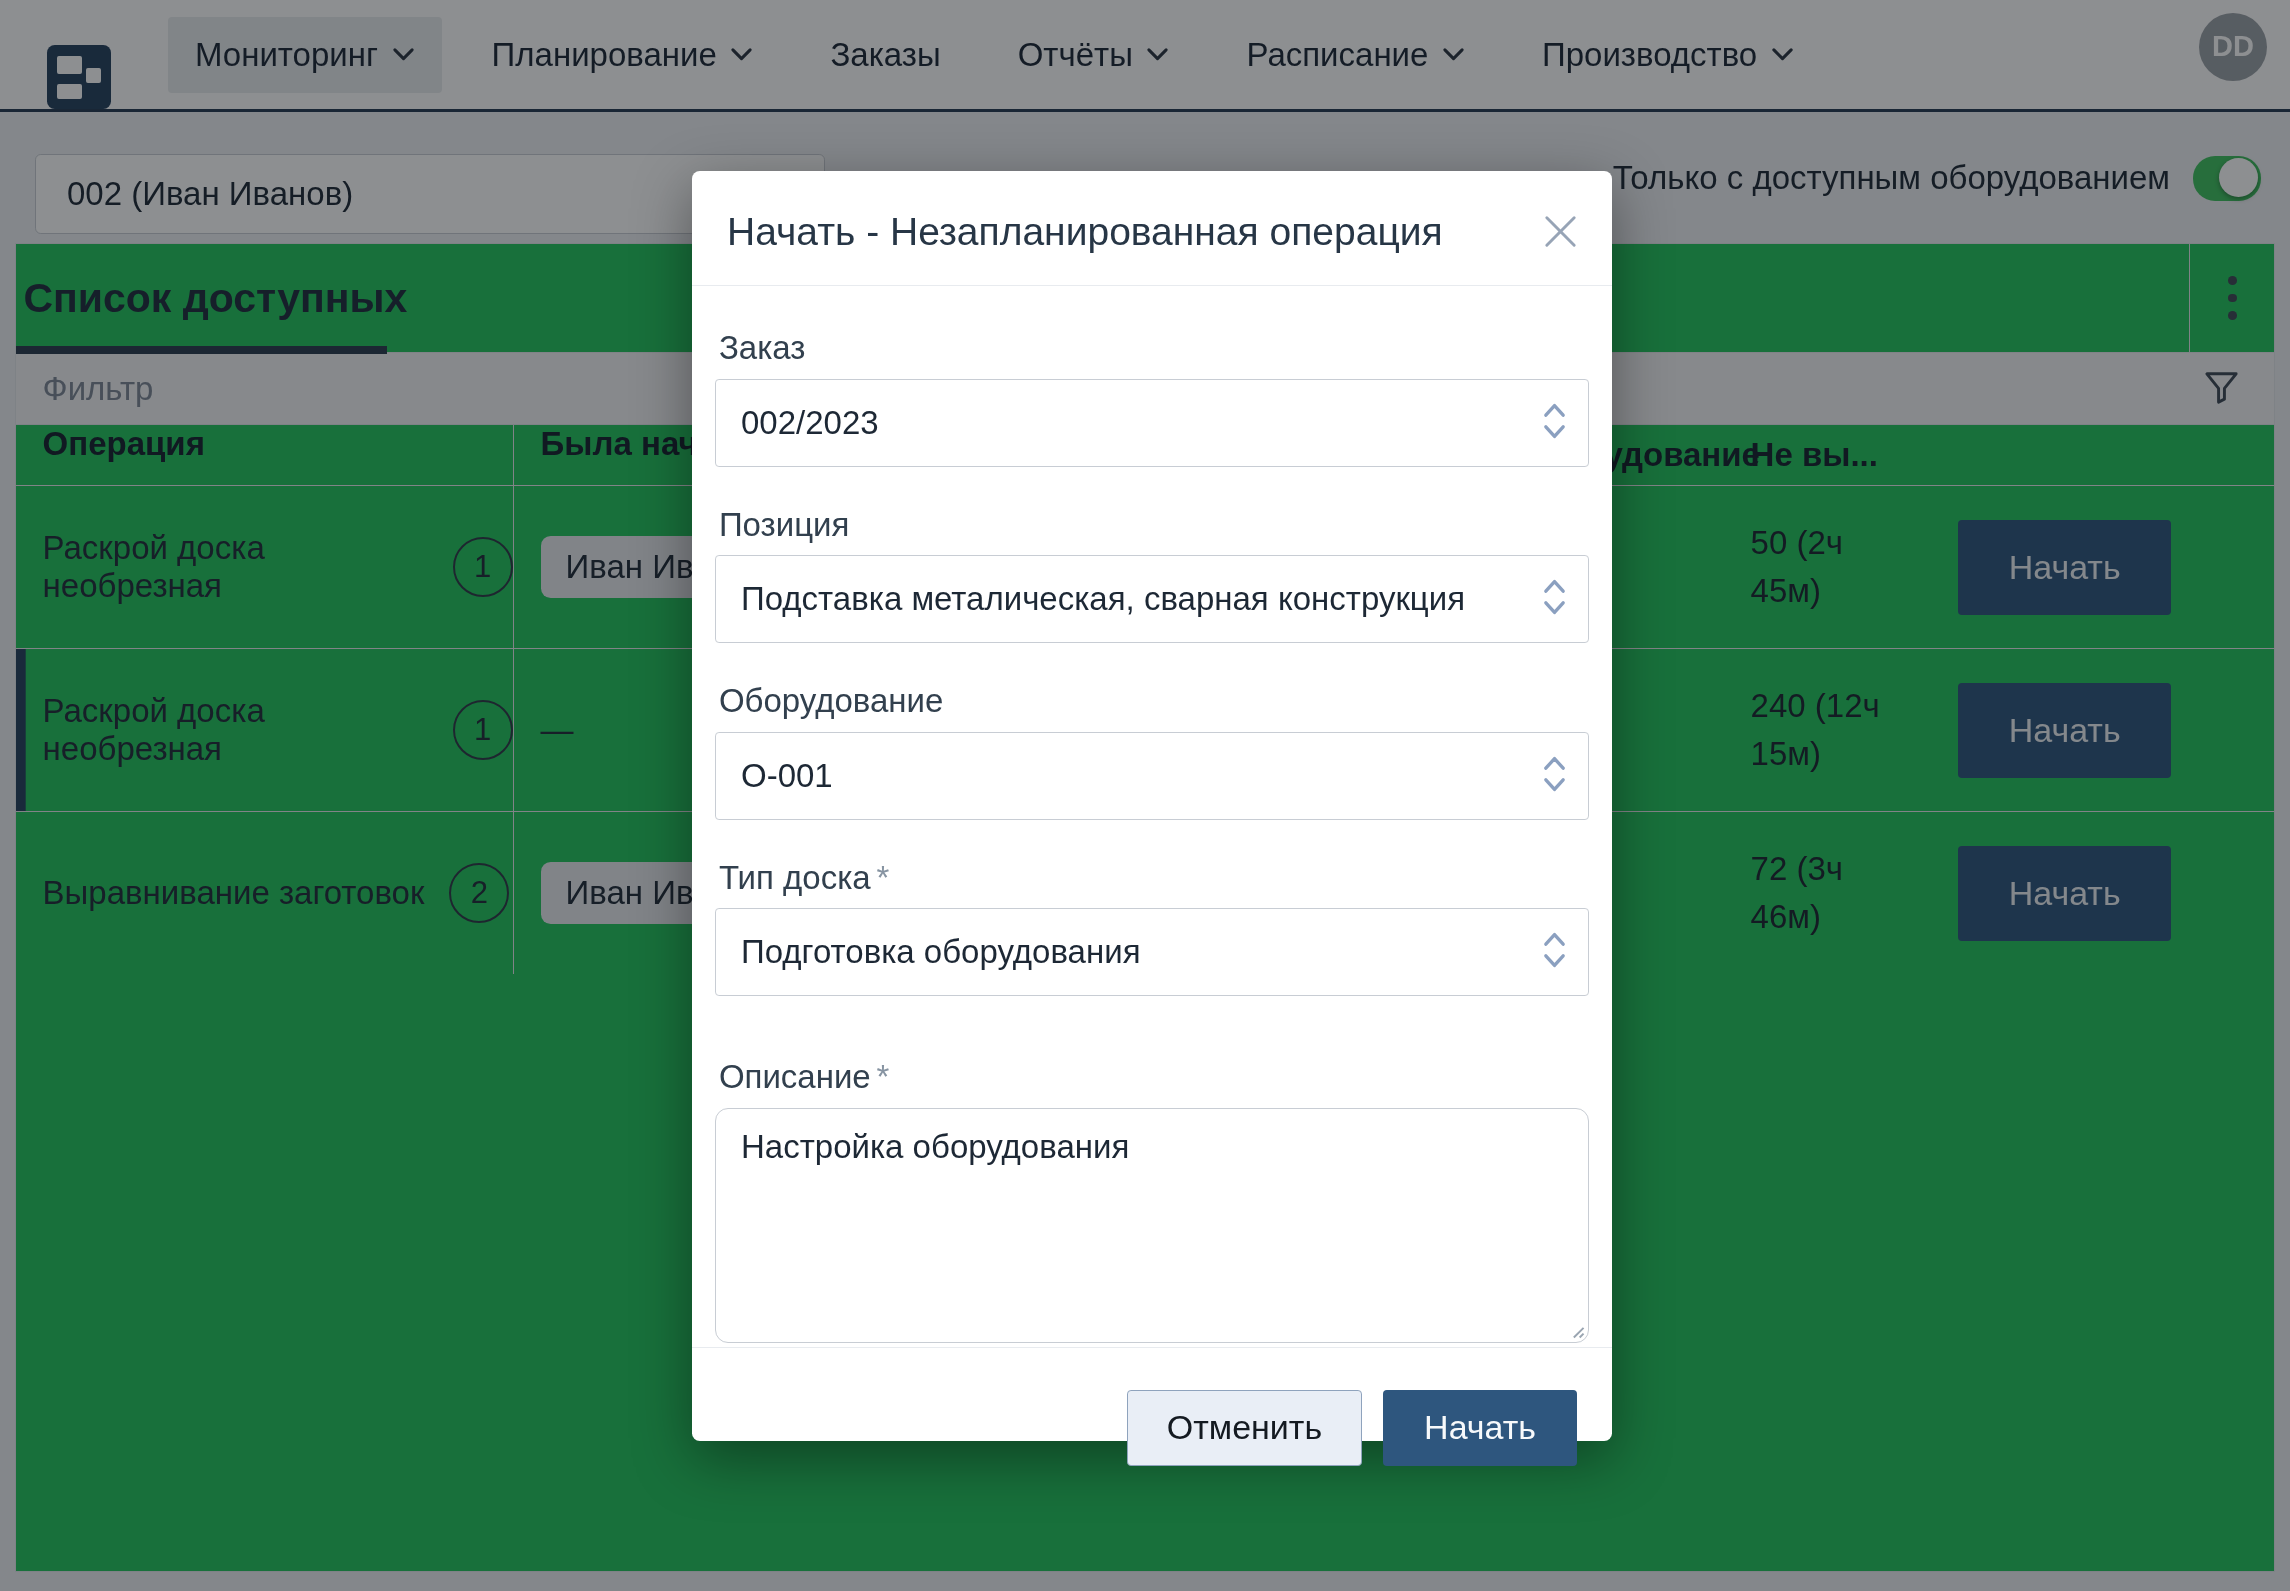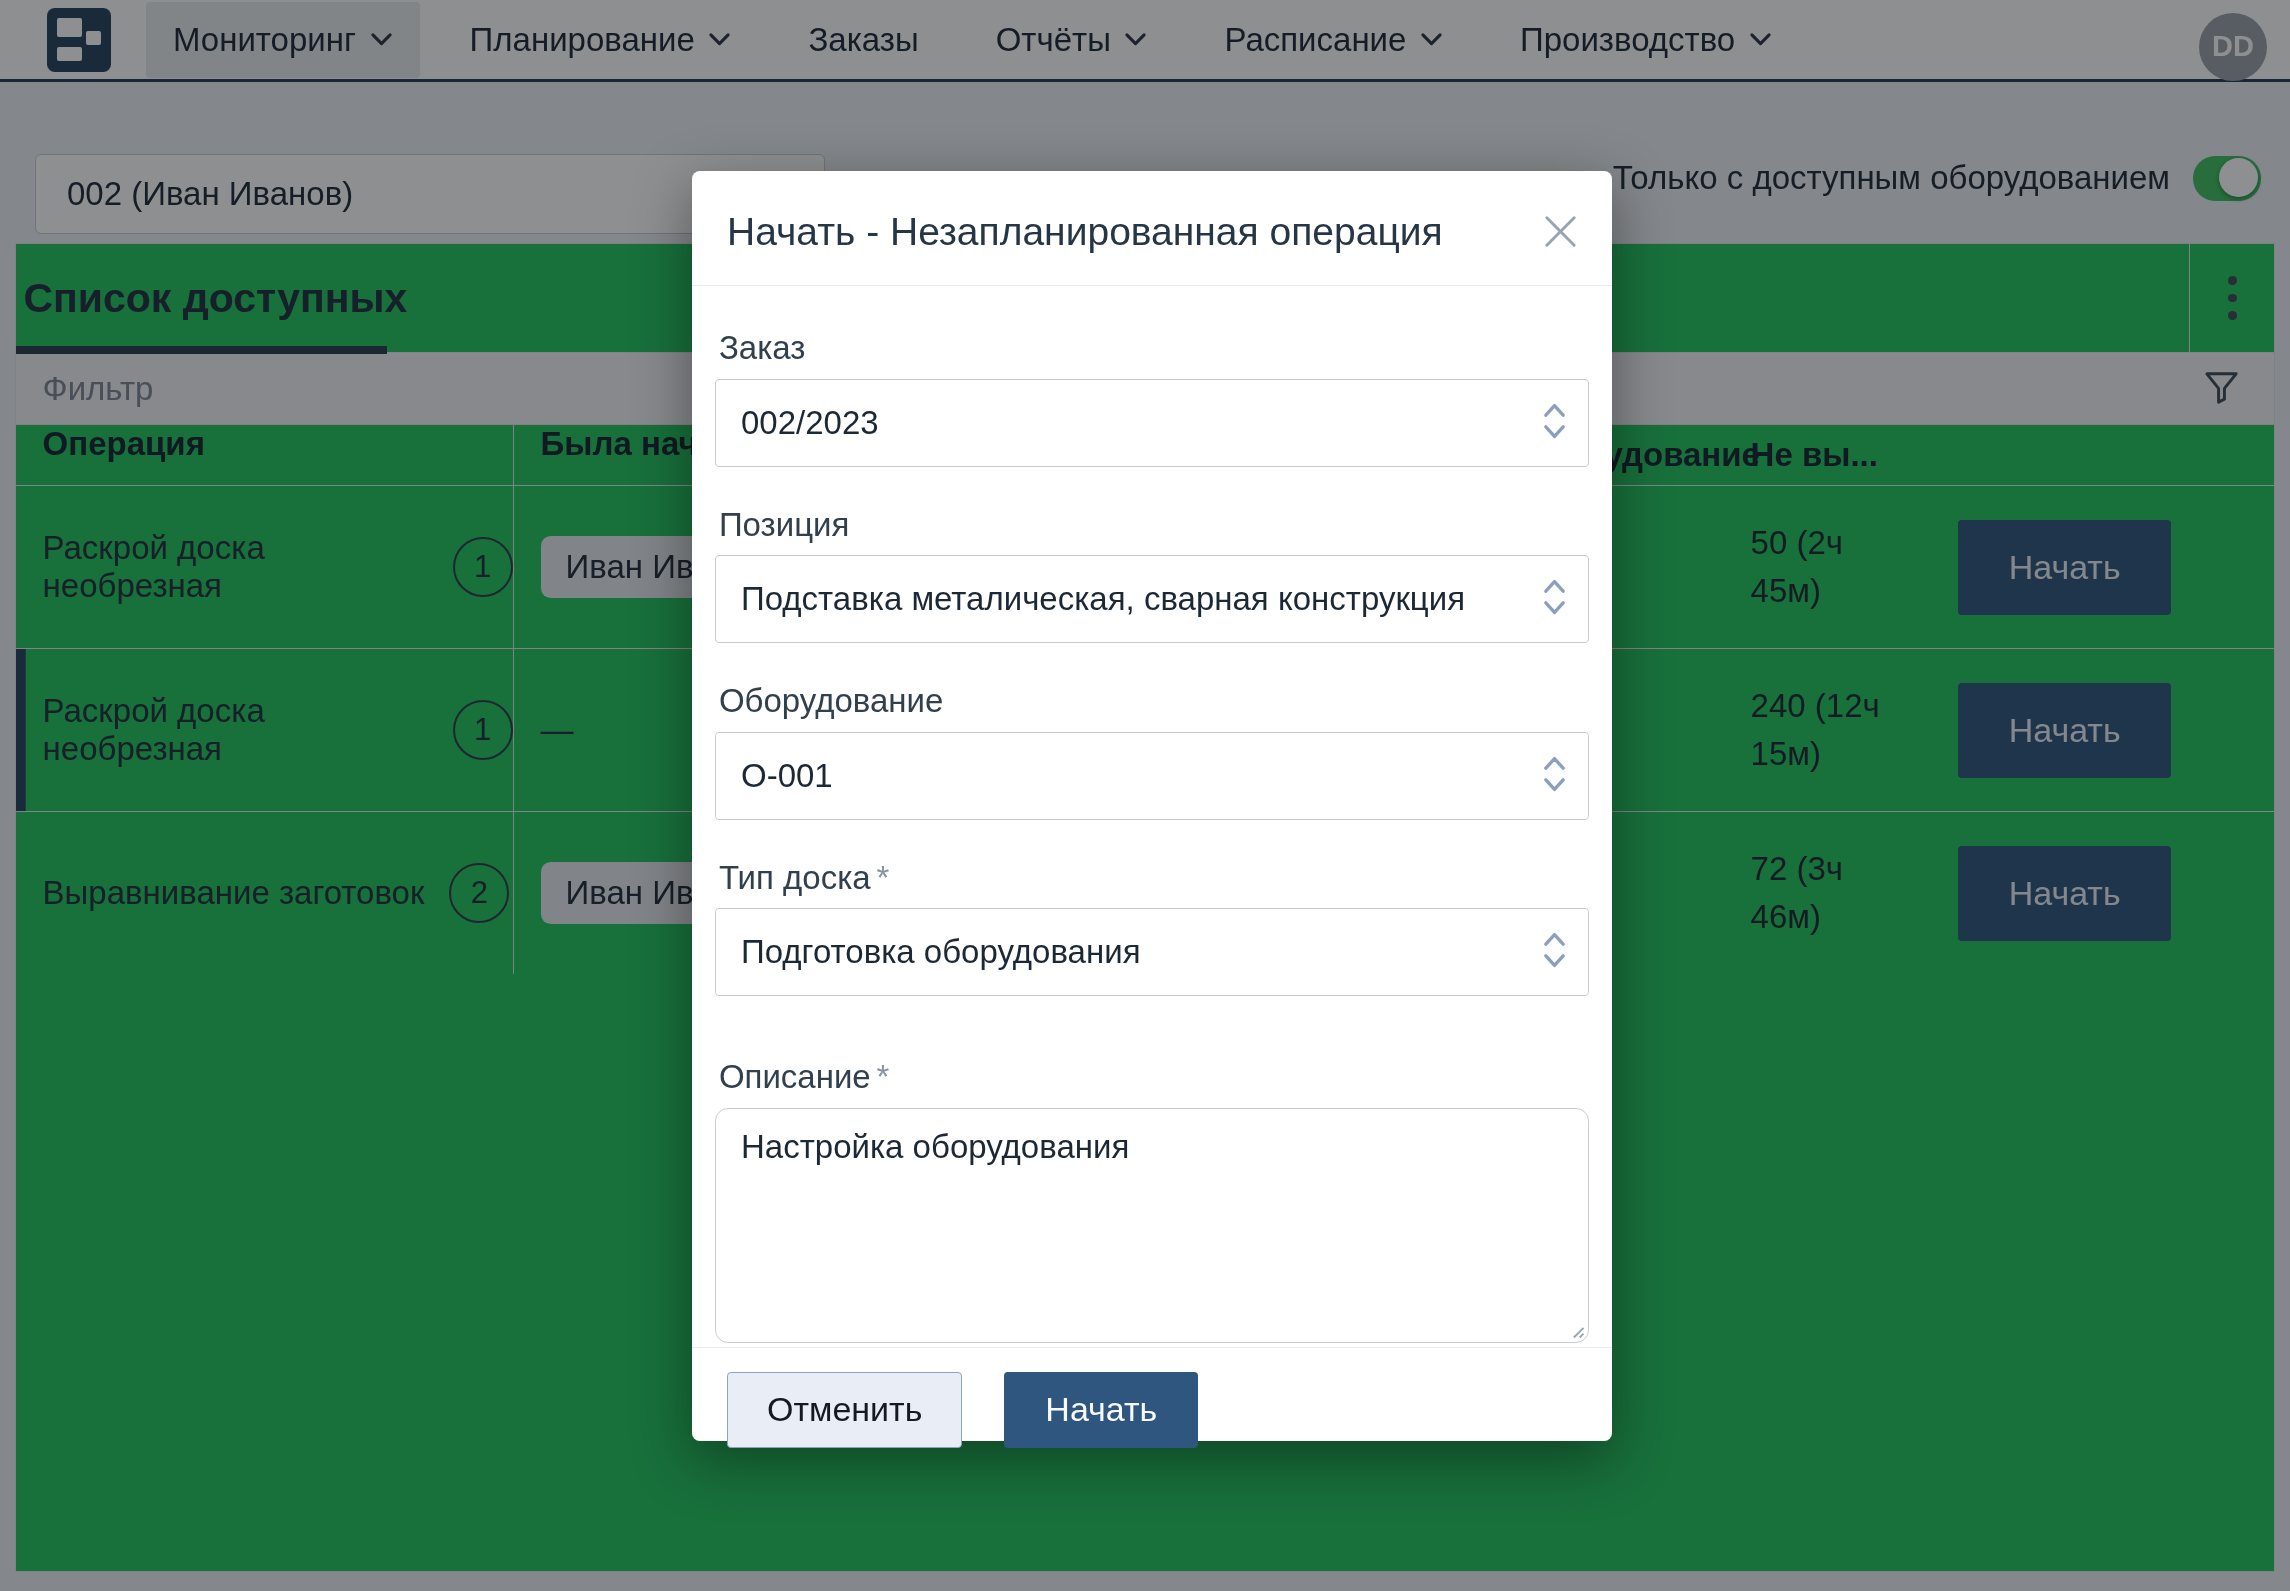--- a/index.html
+++ b/index.html
@@ -1,22 +1,22 @@
 <!DOCTYPE html>
 <html><head>
 <meta charset="utf-8">
 <style>
   * { margin:0; padding:0; box-sizing:border-box; }
   html,body { width:2290px; height:1591px; }
   body { font-family:"Liberation Sans","DejaVu Sans",sans-serif; background:#eef0f3; }
   #app { position:relative; width:2290px; height:1591px; overflow:hidden; background:#eef0f3; }
 
   
-  .topnav { position:absolute; top:0; left:0; right:0; height:82px; background:#ffffff;
-            border-bottom:3.9px solid #243a52; display:flex; align-items:center; z-index:1; }
+  .topnav { position:absolute; top:0; left:0; right:0; height:112px; background:#ffffff;
+            border-bottom:3.9px solid #243a52; display:flex; align-items:flex-end; z-index:1;gap:22px; }
   .logo { width:64px; height:64px; margin-left:47px; background:#24405e; border-radius:7.8px; position:relative; flex:0 0 auto; }
   .logo i { position:absolute; background:#ffffff; border-radius:1.9px; }
   .logo i.b1 { left:9.7px; top:10.7px; width:25px; height:18.4px; }
   .logo i.b2 { left:39px; top:23px; width:14.6px; height:14.6px; }
   .logo i.b3 { left:9.7px; top:39px; width:25px; height:14.6px; }
   .nav-items { display:flex; align-items:center; margin-left:35px; gap:23px; height:100%; }
   .nav-item { display:flex; align-items:center; gap:13.6px; height:76px; padding:0 27px; border-radius:3.9px;
               font-size:33px; color:#1b2636; font-weight:500; cursor:pointer; white-space:nowrap; }
   .nav-item.active { background:#e9ecef; }
   .nav-item svg { display:block; }
@@ -81,22 +81,22 @@
   .f-label { font-size:33px; font-weight:500; color:#32404e; margin:0 0 11.6px 3.9px; }
   .f-label .req { color:#8794a2; margin-left:5.8px; }
   .f-select { position:relative; height:88px; border:1.9px solid #c8cdd4; border-radius:3.9px; background:#fff;
               display:flex; align-items:center; padding:0 68px 0 25px; cursor:pointer; }
   .f-select .val { font-size:33px; color:#1d2835; white-space:nowrap; overflow:hidden; }
   .f-select .updown { position:absolute; right:21.3px; top:50%; transform:translateY(-50%); }
   .f-ta-wrap { position:relative; }
   .f-textarea { width:100%; height:235px; border:1.9px solid #c8cdd4; border-radius:13px; resize:none;
                 padding:19.4px 25px; font-size:33px; color:#1d2835; font-family:inherit; outline:none; }
   .resize-corner { position:absolute; right:3.9px; bottom:7.8px; pointer-events:none; }
-  .m-foot { margin-top:auto; border-top:1.9px solid #e8ebef; padding:24px 35px 35px 35px;
-            display:flex; justify-content:flex-start; gap:42px; }
+  .m-foot { margin-top:auto; border-top:1.9px solid #e8ebef; padding:42px 35px 35px 35px;
+            display:flex; justify-content:flex-end; gap:21px; }
   .btn { height:76px; border-radius:3.9px; font-size:34px; font-family:inherit; cursor:pointer; }
   .btn-cancel { padding:0 39px; background:#e9eef6; border:1.9px solid #8fa3bd; color:#141a21; }
   .btn-submit { padding:0 41px; background:#2e567e; border:none; color:#f7f9fb; }
 </style>
 </head>
 <body>
 
 <div id="app">
 
   <header class="topnav">

